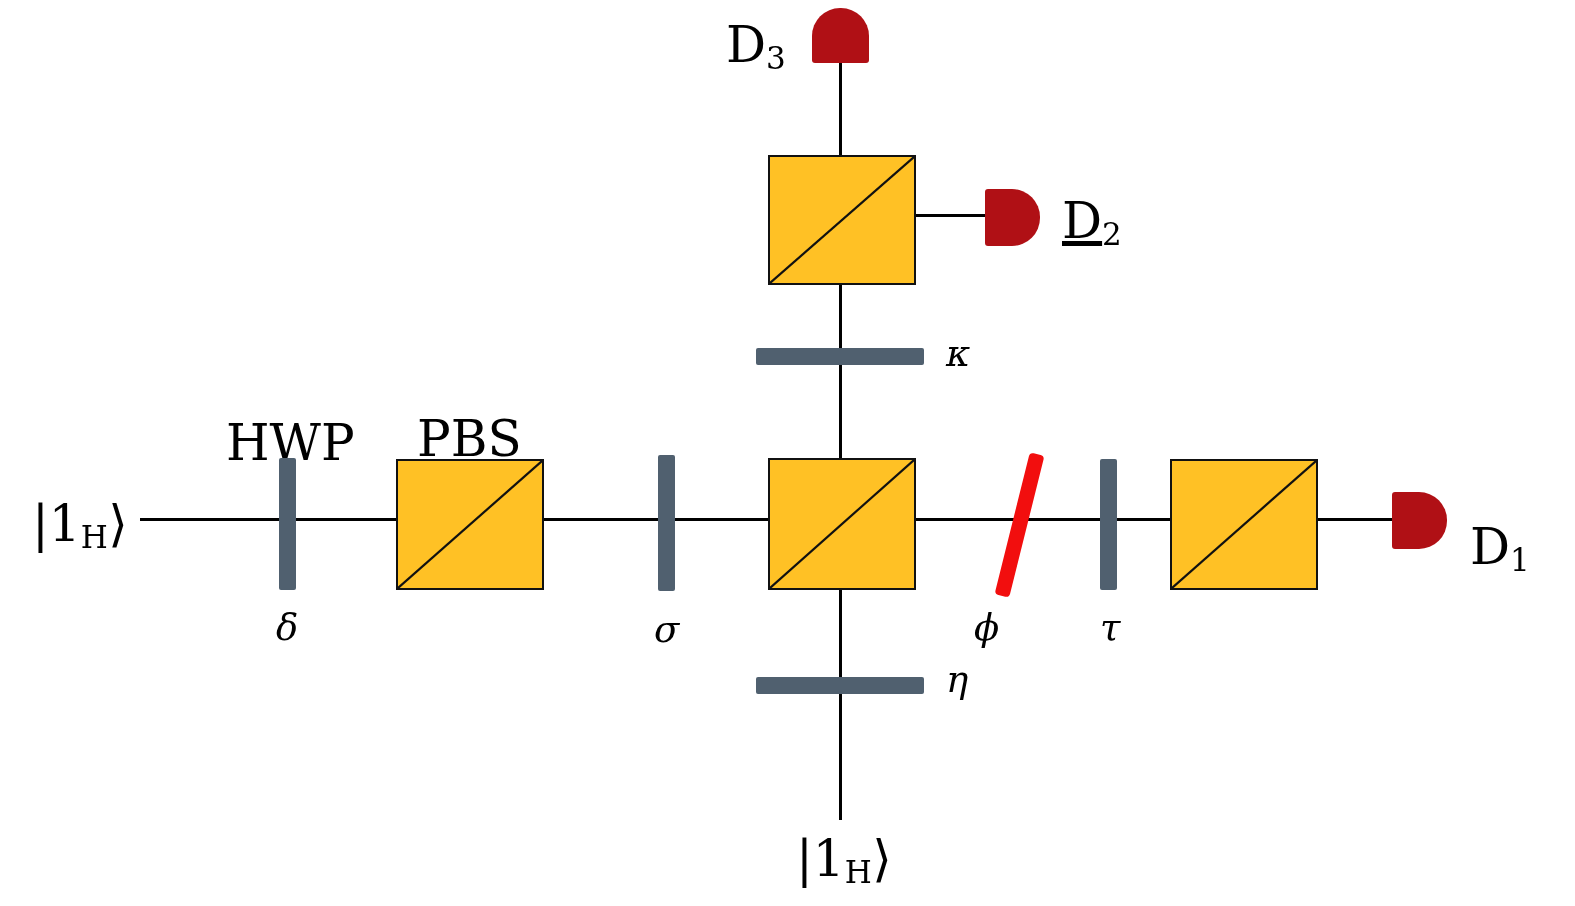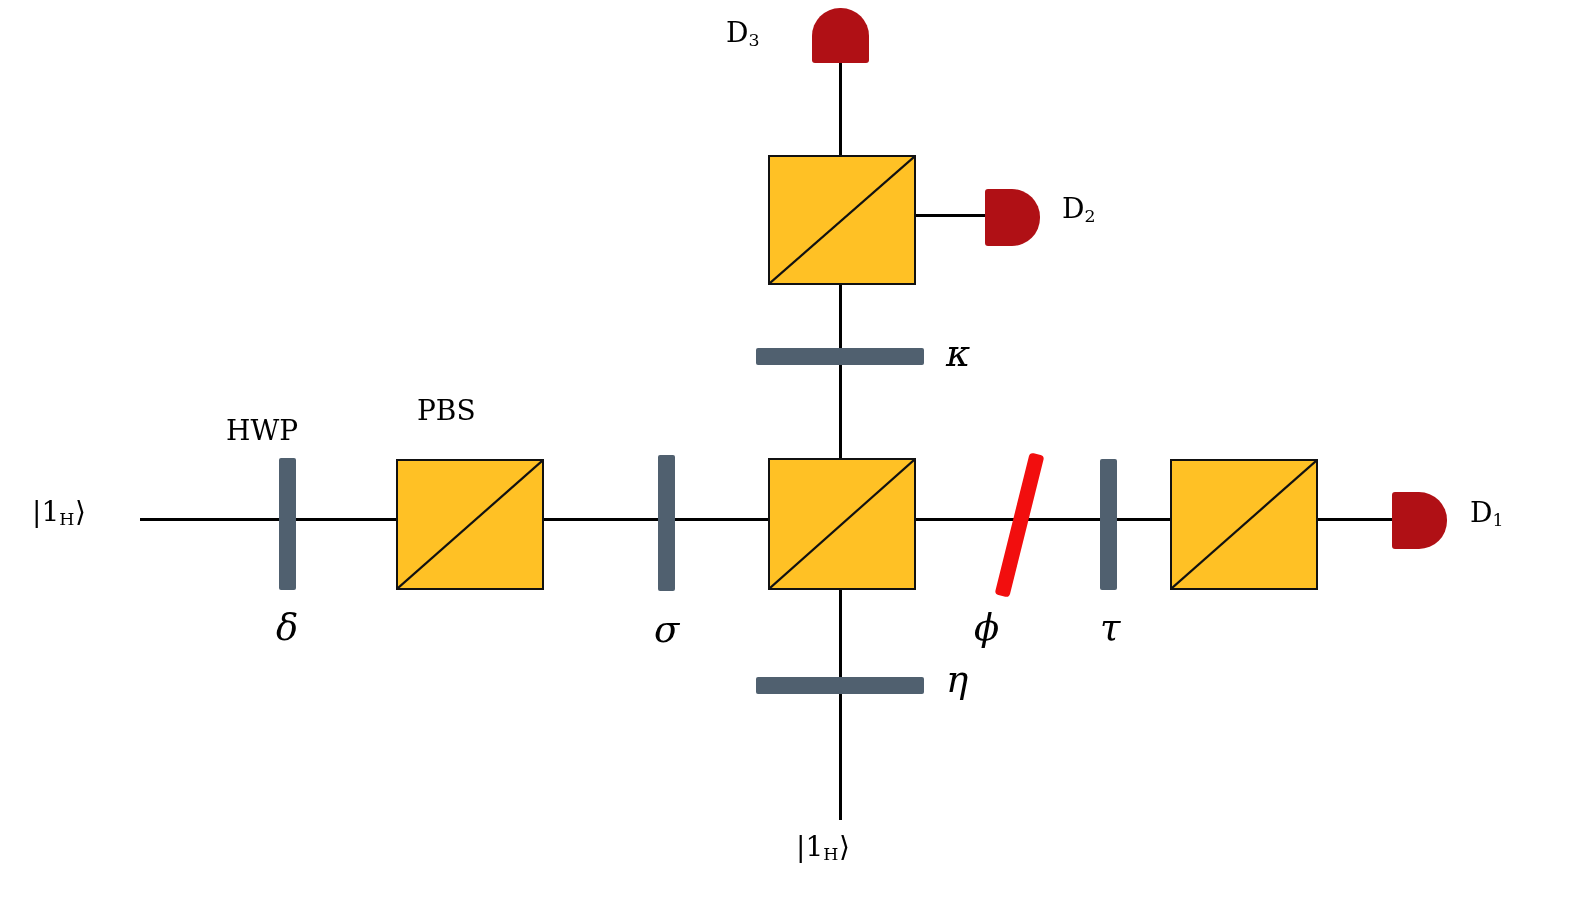--- a/index.html
+++ b/index.html
@@ -53,39 +53,39 @@
   .detector{position:absolute;background:var(--detector);}
   .det-up{border-radius:28px 28px 3px 3px;}
   .det-right{border-radius:3px 28px 28px 3px;}
   .det-3{left:812px;top:8px;width:57px;height:55px;}
   .det-2{left:985px;top:189px;width:55px;height:57px;}
   .det-1{left:1392px;top:492px;width:55px;height:57px;}
   
   .label{
     position:absolute;
     color:#000;
-    font-size:28px;
+    font-size:50px;
     line-height:1.1;
     white-space:nowrap;
   }
   .greek{font-style:italic;font-size:37px;}
   .sub{font-size:0.62em;vertical-align:-0.22em;letter-spacing:0.5px;}
   .lbl-input-left{left:32px;top:497px;}
   .lbl-input-bottom{left:796px;top:832px;}
   .lbl-hwp{left:226px;top:416px;}
-  .lbl-pbs{left:417px;top:396px;}
+  .lbl-pbs{left:417px;top:412px;}
   .lbl-delta{left:276px;top:608px;}
   .lbl-sigma{left:654px;top:610px;}
   .lbl-phi{left:974px;top:608px;}
   .lbl-tau{left:1100px;top:608px;}
   .lbl-kappa{left:946px;top:334px;}
   .lbl-eta{left:946px;top:660px;}
   .lbl-d3{left:726px;top:18px;}
-  .lbl-d2{left:1062px;top:194px;}
-  .lbl-d1{left:1470px;top:498px;}
+  .lbl-d2{left:1062px;top:194px;text-decoration:underline;}
+  .lbl-d1{left:1470px;top:520px;}
 </style>
 </head>
 <body>
 
 <div class="canvas">
 
   <div class="beam beam-main"></div>
   <div class="beam beam-vert"></div>
   <div class="beam beam-d2"></div>
 

